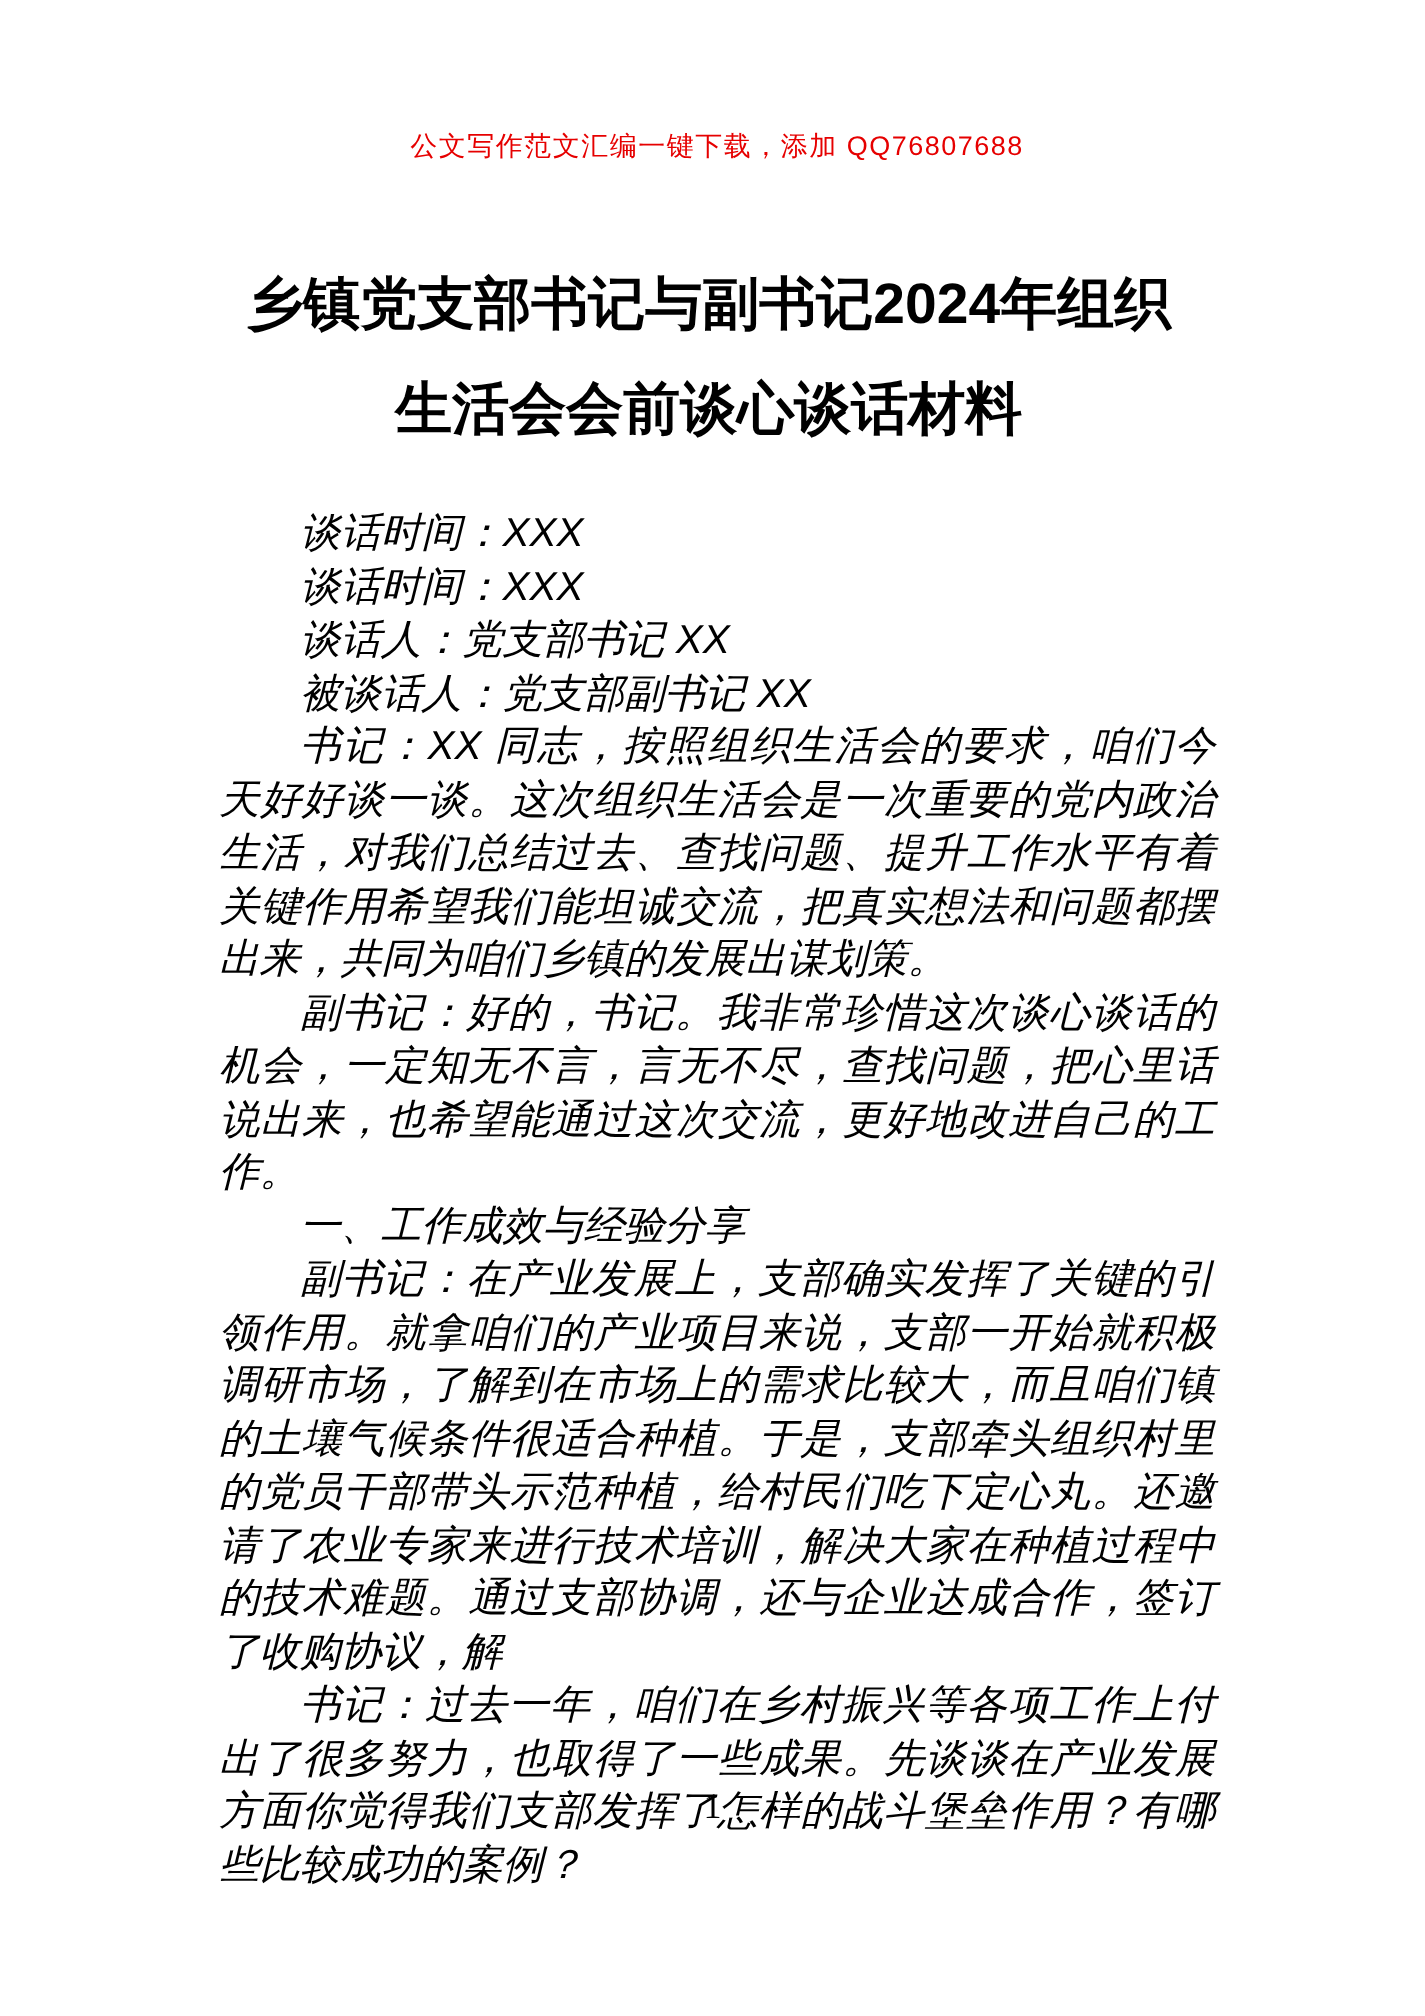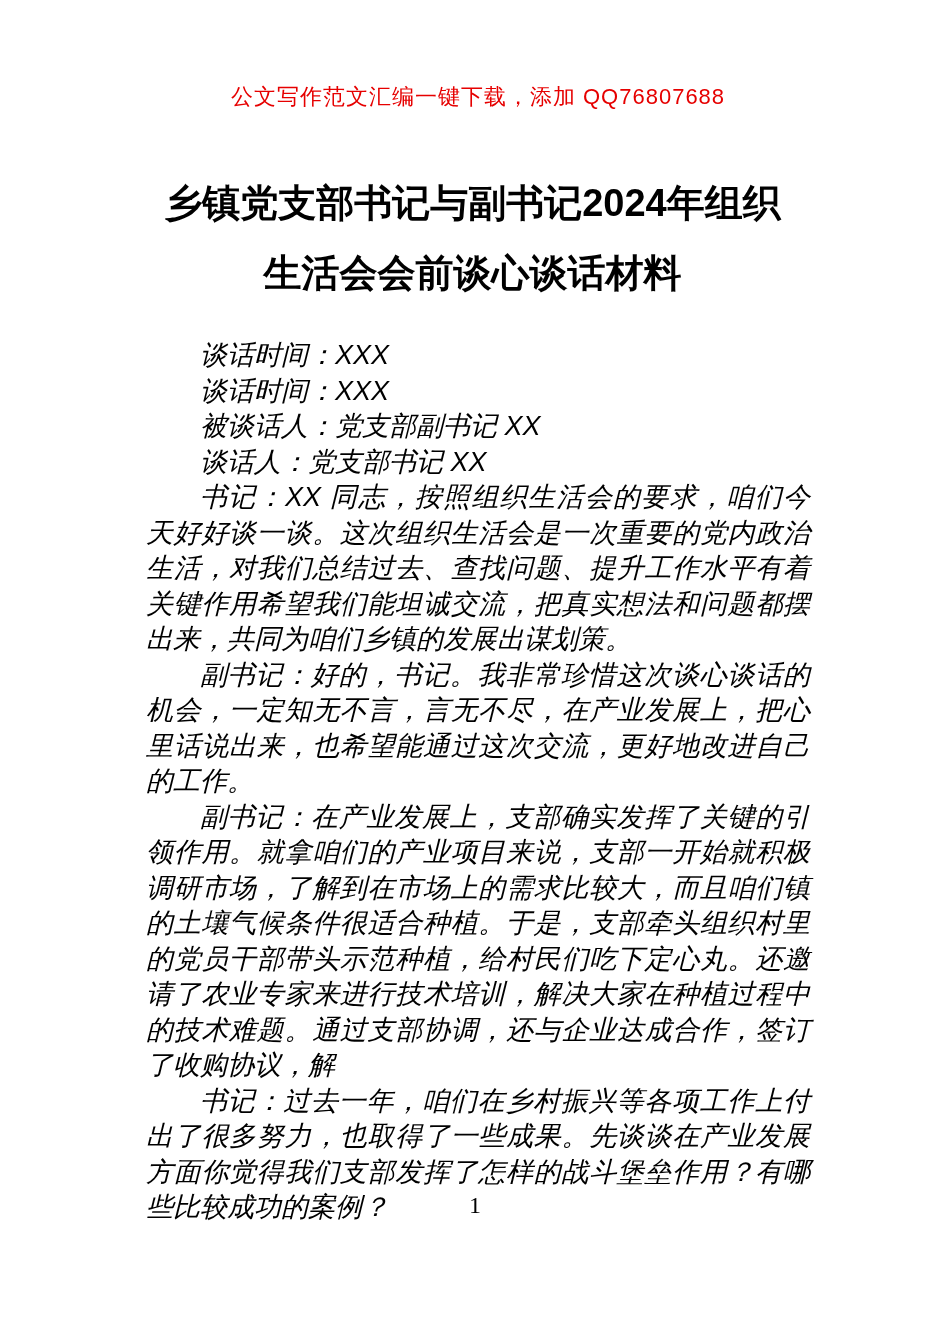--- a/index.html
+++ b/index.html
@@ -18,21 +18,21 @@
     position: relative;
     box-sizing: border-box;
     width: 950px;
     height: 1344px;
     background: #ffffff;
     padding: 84px 140px 0 146px;
   }
   .promo {
     text-align: center;
     color: #e60000;
-    font-size: 22px;
+    font-size: 18px;
     line-height: 26px;
     letter-spacing: 1px;
   }
   .title {
     margin: 58px 11px 0 0;
     text-align: center;
     font-size: 38px;
     font-weight: 700;
     line-height: 70px;
     color: #000000;
@@ -65,23 +65,24 @@
 
 <div class="page">
 
   <div class="promo">公文写作范文汇编一键下载，添加 QQ76807688</div>
 
   <h1 class="title">乡镇党支部书记与副书记2024年组织生活会会前谈心谈话材料</h1>
 
   <div class="body-text">
     <p>谈话时间：XXX</p>
     <p>谈话时间：XXX</p>
+    <p>谈话人：党支部书记 XX</p>
     <p>被谈话人：党支部副书记 XX</p>
-    <p>谈话人：党支部书记 XX</p>
     <p>书记：XX 同志，按照组织生活会的要求，咱们今天好好谈一谈。这次组织生活会是一次重要的党内政治生活，对我们总结过去、查找问题、提升工作水平有着关键作用希望我们能坦诚交流，把真实想法和问题都摆出来，共同为咱们乡镇的发展出谋划策。</p>
-    <p>副书记：好的，书记。我非常珍惜这次谈心谈话的机会，一定知无不言，言无不尽，在产业发展上，把心里话说出来，也希望能通过这次交流，更好地改进自己的工作。</p>
+    <p>副书记：好的，书记。我非常珍惜这次谈心谈话的机会，一定知无不言，言无不尽，查找问题，把心里话说出来，也希望能通过这次交流，更好地改进自己的工作。</p>
+    <p>一、工作成效与经验分享</p>
     <p>副书记：在产业发展上，支部确实发挥了关键的引领作用。就拿咱们的产业项目来说，支部一开始就积极调研市场，了解到在市场上的需求比较大，而且咱们镇的土壤气候条件很适合种植。于是，支部牵头组织村里的党员干部带头示范种植，给村民们吃下定心丸。还邀请了农业专家来进行技术培训，解决大家在种植过程中的技术难题。通过支部协调，还与企业达成合作，签订了收购协议，解</p>
     <p>书记：过去一年，咱们在乡村振兴等各项工作上付出了很多努力，也取得了一些成果。先谈谈在产业发展方面你觉得我们支部发挥了怎样的战斗堡垒作用？有哪些比较成功的案例？</p>
   </div>
 
   <div class="page-num">1</div>
 
 </div>
 
 </body></html>

